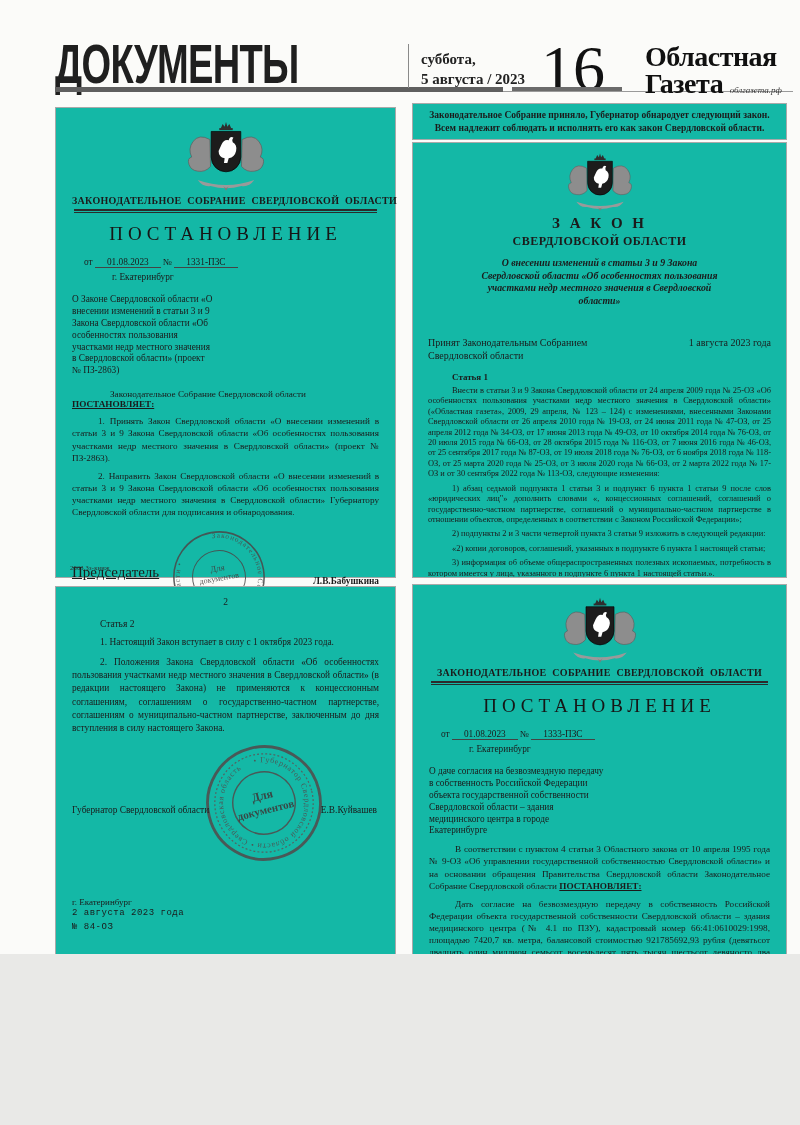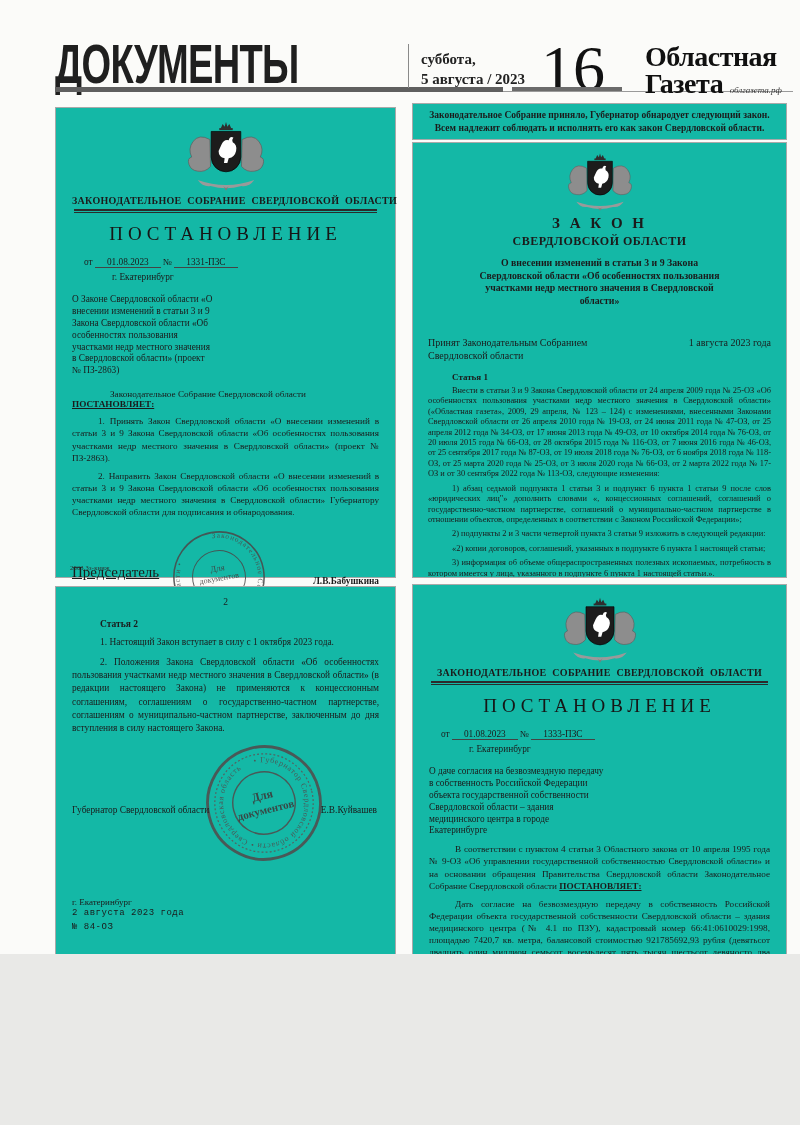--- a/index.html
+++ b/index.html
@@ -46,28 +46,28 @@
   .resolve { font-weight:700; text-decoration:underline; }
   .para { font-size:9.2px; line-height:1.32; text-align:justify; text-indent:26px; margin-top:6px; }
   .sign-row { position:relative; margin-top:16px; height:100px; }
   .signer { position:absolute; left:0; top:28px; font-size:15px; line-height:1.35; white-space:pre-line;text-decoration:underline; }
   .signer-name { position:absolute; right:0; top:42px; font-size:9.3px;font-weight:bold; }
   .stamp-wrap { position:absolute; left:98px; top:-6px; width:98px; height:98px; transform:rotate(-10deg); opacity:0.88; }
   .code { position:absolute; left:14px; bottom:6px; font-size:6.5px; color:#2e2e2e; letter-spacing:0.2px; }
   
   .law-word { text-align:center; font-weight:700; font-size:15px; letter-spacing:3px; margin-top:2px; }
   .law-region { text-align:center; font-weight:700; font-size:12px; letter-spacing:0.5px; margin-top:2px; }
-  .law-title { text-align:center; font-weight:700; font-size:9.8px; line-height:1.3; margin:8px auto 0; max-width:240px; }
+  .law-title { text-align:center; font-weight:700; font-size:9.8px; line-height:1.3; margin:8px auto 0; max-width:240px;font-style:italic; }
   .adopted { display:flex; justify-content:space-between; align-items:flex-start; font-size:10px; line-height:1.3; margin-top:28px; }
   .adopted-left { white-space:pre-line; }
   .art-head { font-weight:700; font-size:9px; text-indent:24px; margin-top:10px; }
   .law-para { font-size:8.4px; line-height:1.24; text-align:justify; text-indent:24px; margin-top:4px; }
   
   .page2-num { text-align:center; font-size:9.5px; margin-top:2px; }
-  .d3-art { font-weight:700; font-size:9.5px; margin:12px 0 0 28px; }
+  .d3-art { font-weight:400; font-size:9.5px; margin:12px 0 0 28px; }
   .d3-para { font-size:9.4px; line-height:1.4; text-align:justify; text-indent:28px; margin-top:7px; }
   .d3-sign { position:relative; height:158px; margin-top:4px; }
   .gov-stamp { position:absolute; left:132px; top:4px; width:120px; height:120px; transform:rotate(-14deg); opacity:0.9; }
   .d3-governor { position:absolute; left:0; top:66px; font-size:9.4px; }
   .d3-name { position:absolute; right:2px; top:66px; font-size:9.4px; }
   .d3-city { font-size:9px; }
   .d3-mono { font-family:"Liberation Mono", monospace; font-size:9px; letter-spacing:0.5px; line-height:1.55; }
 </style>
 </head>
 <body>

